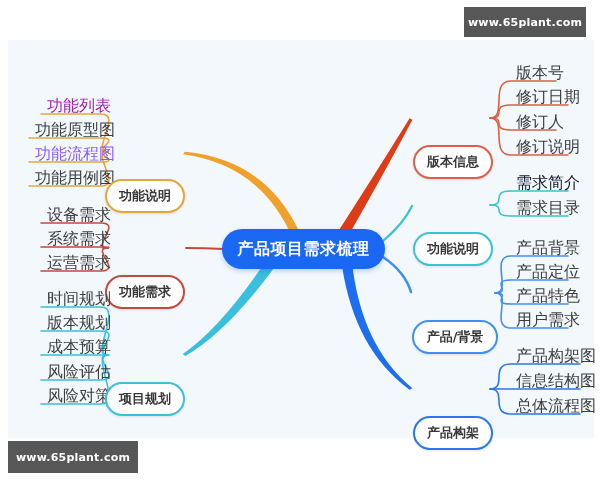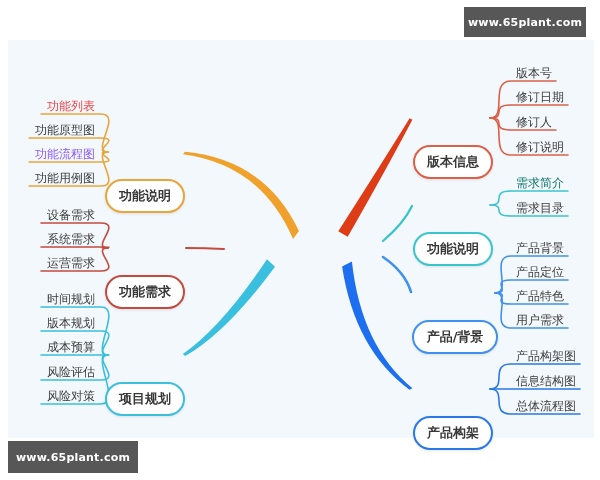--- a/index.html
+++ b/index.html
@@ -11,21 +11,21 @@
     font-weight:bold;font-size:11px;letter-spacing:0.2px;}
   .wm-tr{left:464px;top:7px;width:122px;height:30px;}
   .wm-bl{left:8px;top:441px;width:130px;height:32px;}
   .topic-node{position:absolute;background:#ffffff;border-radius:17px;
     display:flex;align-items:center;justify-content:center;
     font-weight:bold;font-size:13px;color:#383838;
     box-shadow:0 1px 3px rgba(0,0,0,0.10);box-sizing:border-box;margin-top:44px;}
   .center-node{position:absolute;border-radius:20px;display:flex;align-items:center;justify-content:center;
     font-weight:bold;font-size:16px;letter-spacing:0.5px;
     box-shadow:0 2px 5px rgba(20,80,200,0.25);}
-  .subtopic{position:absolute;font-size:12px;height:18px;line-height:18px;white-space:nowrap;}
+  .subtopic{position:absolute;font-size:16px;height:18px;line-height:18px;white-space:nowrap;}
 </style>
 </head>
 <body>
 
 <div class="page" style="background: rgb(255, 255, 255);">
   <div class="canvas" style="background: rgb(243, 248, 252);"></div>
 
   <svg id="mindmap-svg" viewBox="0 0 600 480" xmlns="http://www.w3.org/2000/svg">
       <path d="M298.9536942523475,230.96568589923274 Q264.9494382065493,159.3373526934936 184.9451821607512,151.7090194877545 L183.0548178392488,154.2909805122455 Q261.0505617934507,164.6626473065064 293.0463057476525,239.03431410076726 Z" fill="#f0a12b" stroke="none"></path>
       <path d="M108,152 C90,152 123,114 101,114 L41,114" fill="none" stroke="#e7a63a" stroke-width="1.6" stroke-linecap="round"></path>
@@ -55,50 +55,51 @@
       <path d="M495,293 C513,293 489,280 511,280 L568,280" fill="none" stroke="#4090ef" stroke-width="1.6" stroke-linecap="round"></path>
       <path d="M495,293 C513,293 489,304 511,304 L568,304" fill="none" stroke="#4090ef" stroke-width="1.6" stroke-linecap="round"></path>
       <path d="M495,293 C513,293 489,328 511,328 L568,328" fill="none" stroke="#4090ef" stroke-width="1.6" stroke-linecap="round"></path>
       <path d="M342.10437396214536,266.5065605313816 Q354.8400959210211,349.6178708884372 409.5758178798968,389.72918124549284 L412.4241821201032,388.27081875450716 Q361.1599040789789,346.3821291115628 351.89562603785464,261.4934394686184 Z" fill="#1d6ff0" stroke="none"></path>
       <path d="M490,389 C508,389 489,364 511,364 L580,364" fill="none" stroke="#2a78e8" stroke-width="1.6" stroke-linecap="round"></path>
       <path d="M490,389 C508,389 489,389 511,389 L580,389" fill="none" stroke="#2a78e8" stroke-width="1.6" stroke-linecap="round"></path>
       <path d="M490,389 C508,389 489,414 511,414 L580,414" fill="none" stroke="#2a78e8" stroke-width="1.6" stroke-linecap="round"></path>
     </svg>
 
   <div id="nodes-layer">
-      <div class="subtopic" style="left: 47px; top: 97px; width: 48px; text-align: right; color: #ef4444;">功能列表</div>
+      <div class="subtopic" style="left: 47px; top: 97px; width: 48px; text-align: right; color: #a21caf;">功能列表</div>
       <div class="subtopic" style="left: 35px; top: 121px; width: 60px; text-align: center; color: rgb(61, 61, 61);">功能原型图</div>
       <div class="subtopic" style="left: 35px; top: 145px; width: 60px; text-align: center; color: #8b5cf6;">功能流程图</div>
       <div class="subtopic" style="left: 35px; top: 169px; width: 60px; text-align: center; color: rgb(61, 61, 61);">功能用例图</div>
       <div class="topic-node" style="left: 105px; top: 135px; width: 80px; height: 34px; border: 2px solid rgb(231, 166, 58); color: rgb(56, 56, 56);">功能说明</div>
       <div class="subtopic" style="left: 47px; top: 206px; width: 48px; text-align: center; color: rgb(61, 61, 61);">设备需求</div>
       <div class="subtopic" style="left: 47px; top: 230px; width: 48px; text-align: center; color: rgb(61, 61, 61);">系统需求</div>
       <div class="subtopic" style="left: 47px; top: 254px; width: 48px; text-align: center; color: rgb(61, 61, 61);">运营需求</div>
       <div class="topic-node" style="left: 105px; top: 231px; width: 80px; height: 34px; border: 2px solid rgb(196, 74, 62); color: rgb(56, 56, 56);">功能需求</div>
       <div class="subtopic" style="left: 47px; top: 290px; width: 48px; text-align: center; color: rgb(61, 61, 61);">时间规划</div>
       <div class="subtopic" style="left: 47px; top: 314px; width: 48px; text-align: center; color: rgb(61, 61, 61);">版本规划</div>
       <div class="subtopic" style="left: 47px; top: 338px; width: 48px; text-align: center; color: rgb(61, 61, 61);">成本预算</div>
       <div class="subtopic" style="left: 47px; top: 363px; width: 48px; text-align: center; color: rgb(61, 61, 61);">风险评估</div>
       <div class="subtopic" style="left: 47px; top: 387px; width: 48px; text-align: center; color: rgb(61, 61, 61);">风险对策</div>
       <div class="topic-node" style="left: 105px; top: 338px; width: 80px; height: 34px; border: 2px solid rgb(58, 191, 221); color: rgb(56, 56, 56);">项目规划</div>
       <div class="subtopic" style="left: 516px; top: 64px; width: 36px; text-align: center; color: rgb(61, 61, 61);">版本号</div>
       <div class="subtopic" style="left: 516px; top: 88px; width: 48px; text-align: center; color: rgb(61, 61, 61);">修订日期</div>
       <div class="subtopic" style="left: 516px; top: 113px; width: 36px; text-align: center; color: rgb(61, 61, 61);">修订人</div>
       <div class="subtopic" style="left: 516px; top: 138px; width: 48px; text-align: center; color: rgb(61, 61, 61);">修订说明</div>
       <div class="topic-node" style="left: 413px; top: 101px; width: 80px; height: 34px; border: 2px solid rgb(220, 95, 72); color: rgb(56, 56, 56);">版本信息</div>
-      <div class="subtopic" style="left: 516px; top: 174px; width: 48px; text-align: center; color: #0f766e;">需求简介</div>
+      <div class="subtopic" style="left: 516px; top: 174px; width: 48px; text-align: center; color: #0f172a;">需求简介</div>
       <div class="subtopic" style="left: 516px; top: 199px; width: 48px; text-align: center; color: rgb(61, 61, 61);">需求目录</div>
       <div class="topic-node" style="left: 413px; top: 188px; width: 80px; height: 34px; border: 2px solid rgb(58, 196, 203); color: rgb(56, 56, 56);">功能说明</div>
       <div class="subtopic" style="left: 516px; top: 239px; width: 48px; text-align: center; color: rgb(61, 61, 61);">产品背景</div>
       <div class="subtopic" style="left: 516px; top: 263px; width: 48px; text-align: center; color: rgb(61, 61, 61);">产品定位</div>
       <div class="subtopic" style="left: 516px; top: 287px; width: 48px; text-align: center; color: rgb(61, 61, 61);">产品特色</div>
       <div class="subtopic" style="left: 516px; top: 311px; width: 48px; text-align: center; color: rgb(61, 61, 61);">用户需求</div>
       <div class="topic-node" style="left: 412px; top: 276px; width: 86px; height: 34px; border: 2px solid rgb(64, 144, 239); color: rgb(56, 56, 56);">产品/背景</div>
       <div class="subtopic" style="left: 516px; top: 347px; width: 60px; text-align: center; color: rgb(61, 61, 61);">产品构架图</div>
       <div class="subtopic" style="left: 516px; top: 372px; width: 60px; text-align: center; color: rgb(61, 61, 61);">信息结构图</div>
       <div class="subtopic" style="left: 516px; top: 397px; width: 60px; text-align: center; color: rgb(61, 61, 61);">总体流程图</div>
       <div class="topic-node" style="left: 413px; top: 372px; width: 80px; height: 34px; border: 2px solid rgb(42, 120, 232); color: rgb(56, 56, 56);">产品构架</div>
     </div>
 
+  <div class="center-node" id="center-node" style="left: 222px; top: 229px; width: 163px; height: 40px; background: rgb(26, 104, 242); color: rgb(255, 255, 255);">产品项目需求梳理</div>
 
   <div class="watermark wm-tr" style="background: rgb(87, 87, 87); color: rgb(255, 255, 255);">www.65plant.com</div>
   <div class="watermark wm-bl" style="background: rgb(87, 87, 87); color: rgb(255, 255, 255);">www.65plant.com</div>
 </div>
 
 </body></html>

